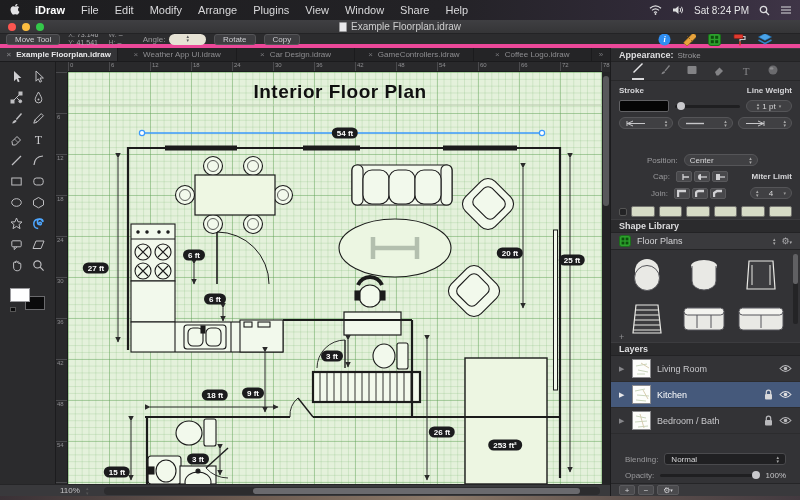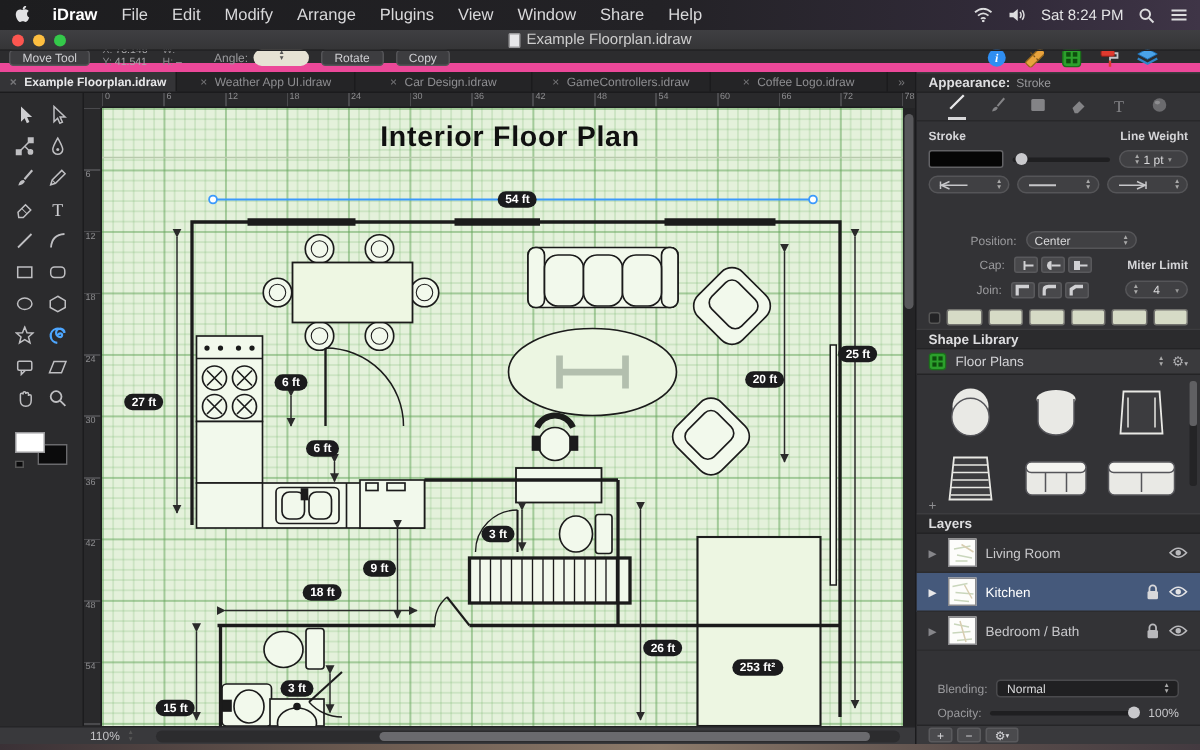--- a/index.html
+++ b/index.html
@@ -20,21 +20,21 @@
 
   
   .titlebar { height:14px; flex:0 0 14px; position:relative; display:flex; align-items:center; justify-content:center;
     background:linear-gradient(#3f3f42,#353537); border-bottom:1px solid #232325; color:#cecece; font-size:10px; }
   .lights { position:absolute; left:8px; top:0; height:100%; display:flex; align-items:center; gap:6px; }
   .tl { width:8px; height:8px; border-radius:50%; }
   .tl.red{ background:#fc5650; } .tl.yel{ background:#fdbe40; } .tl.grn{ background:#34c84a; }
   .doc-ic { width:8px; height:10px; background:#e8e8ea; border:1px solid #9a9a9c; border-radius:1px; margin-right:4px; }
 
   
-  .toolbar { height:14px; flex:0 0 14px; background:#2c2c2e; border-bottom:6px solid #ec4899;
+  .toolbar { height:14px; flex:0 0 14px; background:#2c2c2e; border-bottom:4px solid #ec4899;
     display:flex; align-items:center; color:#b9b9bc; font-size:8px; padding:0 6px; gap:8px; }
   .tbtn { background:#3d3d40; border:1px solid #545457; border-radius:3px; padding:0 8px; height:11px;
     display:flex; align-items:center; color:#cfcfd2; font-size:8px; cursor:pointer; }
   .coords { display:flex; gap:10px; font-size:7px; line-height:1.1; color:#a8a8ab; }
   .coords b { color:#8a8a8d; font-weight:normal; margin-right:2px; }
   .anglewrap { display:flex; align-items:center; gap:4px; margin-left:12px; }
   .anglebox { background:#e6e2d4; color:#222; border-radius:7px; height:11px; padding:0 10px;
     display:flex; align-items:center; gap:6px; font-size:8px;flex-direction:column; }
   .stepglyph { font-size:5px; line-height:0.9; color:#555; display:inline-flex; flex-direction:column; }
   .toolbar-right { margin-left:auto; display:flex; align-items:center; gap:12px; padding-right:22px; }
@@ -616,24 +616,24 @@
                 <circle cx="74" cy="61" r="2.6" fill="#fff" stroke="#3b99fc" stroke-width="1.2"></circle>
                 <circle cx="474" cy="61" r="2.6" fill="#fff" stroke="#3b99fc" stroke-width="1.2"></circle>
               </g>
             </svg>
 
             <div class="plan-title">Interior Floor Plan</div>
             <div class="badge" style="left:277px;top:61px">54 ft</div>
             <div class="badge" style="left:28px;top:196px">27 ft</div>
             <div class="badge" style="left:126px;top:183px">6 ft</div>
             <div class="badge" style="left:147px;top:227px">6 ft</div>
-            <div class="badge" style="left:504px;top:164px">25 ft</div>
+            <div class="badge" style="left:504px;top:188px">25 ft</div>
             <div class="badge" style="left:442px;top:181px">20 ft</div>
             <div class="badge" style="left:264px;top:284px">3 ft</div>
-            <div class="badge" style="left:185px;top:307px">9 ft</div>
+            <div class="badge" style="left:185px;top:321px">9 ft</div>
             <div class="badge" style="left:147px;top:323px">18 ft</div>
             <div class="badge" style="left:374px;top:360px">26 ft</div>
             <div class="badge" style="left:437px;top:373px">253 ft²</div>
             <div class="badge" style="left:130px;top:387px">3 ft</div>
             <div class="badge" style="left:49px;top:400px">15 ft</div>
           </div>
 
           <div class="vscroll">
               <div class="vthumb"></div>
             </div>

